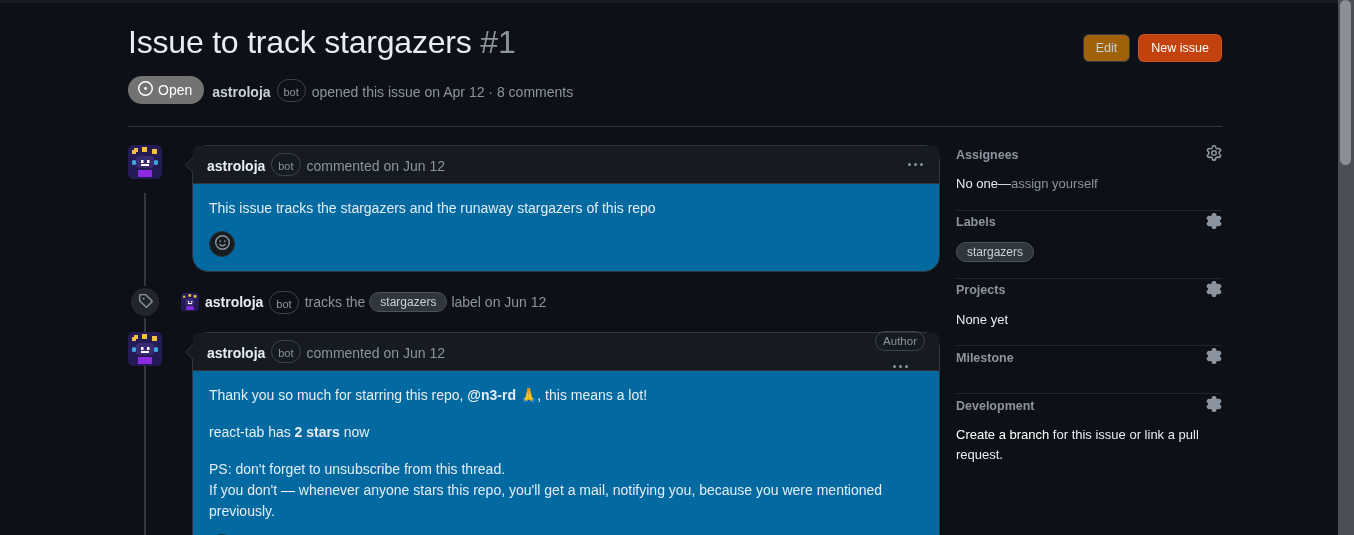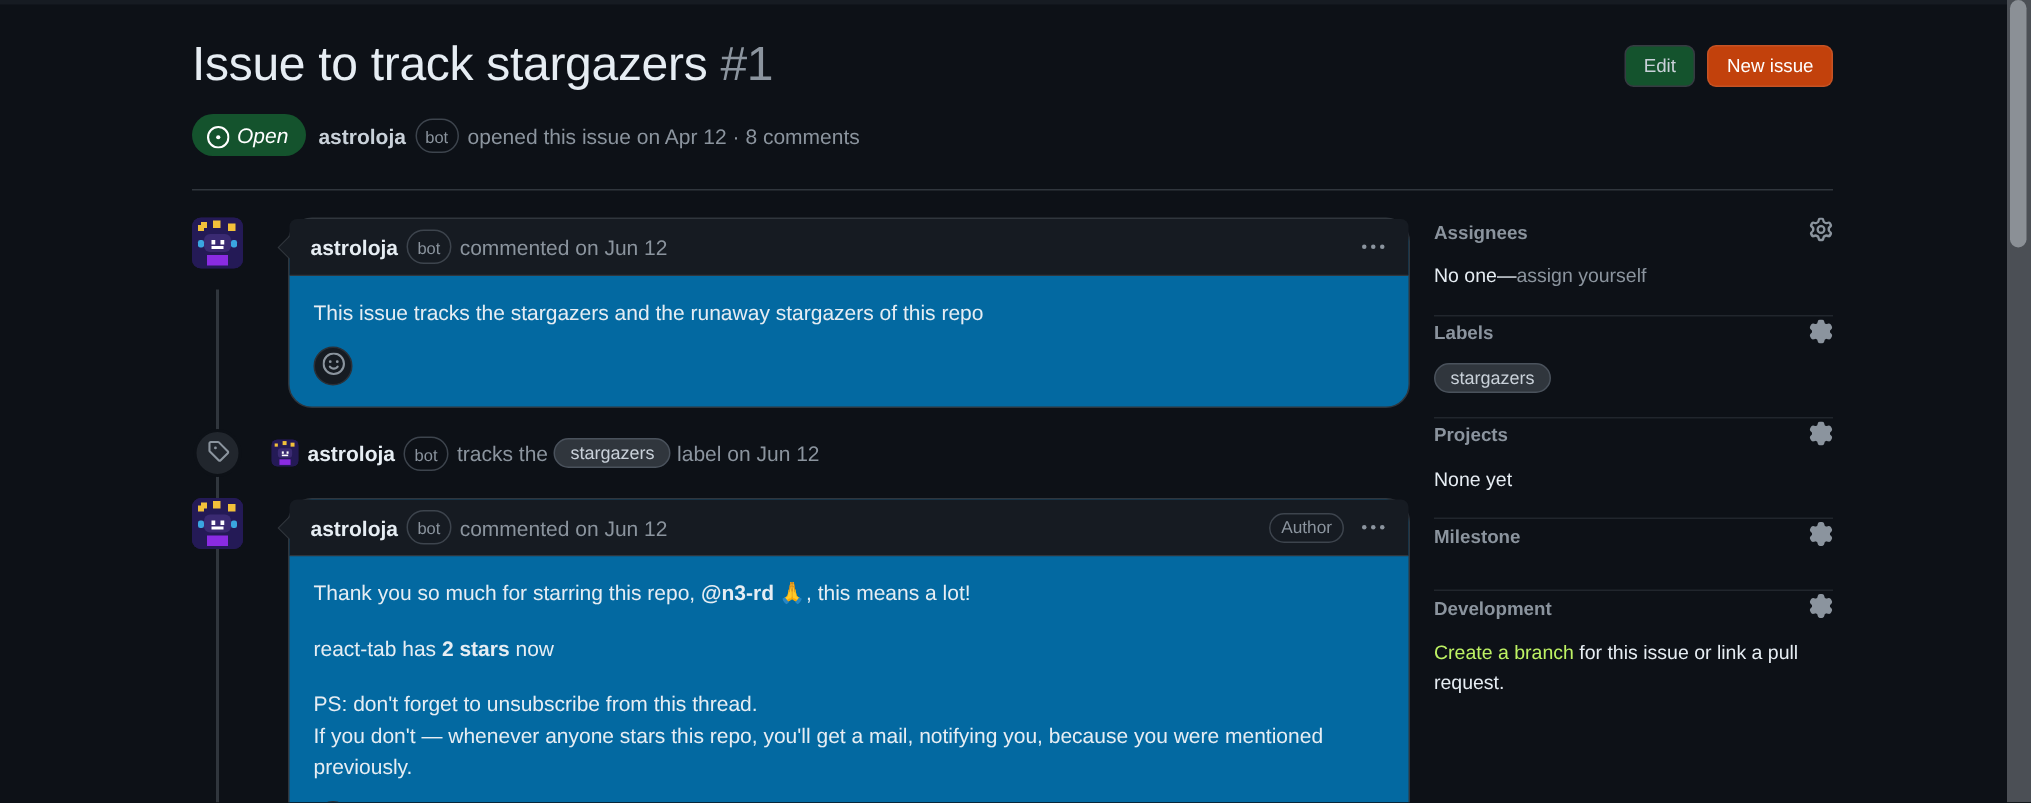--- a/index.html
+++ b/index.html
@@ -42,21 +42,21 @@
   
   .container {
     position: absolute;
     left: 128px; top: 0;
     width: 1094px;
   }
 
   
   .issue-title-row {
     display: flex;
-    align-items: flex-start;
+    align-items: flex-end;
     justify-content: space-between;
     padding-top: 22px;
   }
   .issue-title {
     font-size: 32px;
     font-weight: 400;
     line-height: 1.25;
     color: #e6edf3;
     margin: 0;
     letter-spacing: -0.2px;
@@ -68,48 +68,47 @@
     font-family: "Liberation Sans", sans-serif;
     font-size: 12.5px;
     font-weight: 500;
     line-height: 20px;
     padding: 3px 12px;
     border-radius: 6px;
     cursor: pointer;
     white-space: nowrap;
   }
   .btn-default {
-    background: #14532d;
+    background: #a16207;
     border: 1px solid #363b42;
     color: #c9d1d9;
   }
   .btn-primary {
     background: #c2410c;
     border: 1px solid rgba(240,246,252,0.1);
     color: #ffffff;
   }
 
   .state-row {
     display: flex;
     align-items: center;
     gap: 8px;
     margin-top: 14px;
   }
   .state-badge {
     display: inline-flex;
-    align-items: flex-end;
+    align-items: flex-start;
     gap: 5px;
-    background: #14532d;
+    background: #737373;
     color: #fff;
     border-radius: 2em;
     padding: 5px 12px 5px 10px;
     font-size: 14px;
     font-weight: 500;
     line-height: 18px;
-    font-style: italic;
   }
   .state-badge svg { display: block; }
   .meta-line { color: #8b949e; font-size: 14px; line-height: 20px; }
   .meta-line .author { color: #c9d1d9; font-weight: 600; }
   .bot-badge {
     display: inline-block;
     border: 1px solid #3d444d;
     border-radius: 2em;
     color: #8b949e;
     font-size: 11px;
@@ -184,21 +183,21 @@
     align-items: center;
     justify-content: space-between;
     background: #161b22;
     border-bottom: 1px solid #30363d;
     border-radius: 5px 5px 0 0;
     padding: 9px 14px;
     height: 38px;
   }
   .comment-header-left { color: #8b949e; font-size: 14px; }
   .comment-header-left .author { color: #e6edf3; font-weight: 600; }
-  .comment-header-right { display: flex; align-items: center; gap: 10px; }
+  .comment-header-right { display: flex; align-items: center; gap: 10px; flex-direction: column; }
   .author-pill {
     border: 1px solid #3d444d;
     border-radius: 2em;
     color: #8b949e;
     font-size: 11.5px;
     line-height: 16px;
     padding: 1px 7px;
   }
   .kebab {
     display: flex; gap: 3px; align-items: center;
@@ -279,21 +278,21 @@
   .sidebar-col { padding-left: 16px; }
   .sb-section { padding: 0 0 16px; }
   .sb-section + .sb-section { border-top: 1px solid #21262d; padding-top: 2px; }
   .sb-head {
     display: flex; align-items: center; justify-content: space-between;
     margin-bottom: 10px;
   }
   .sb-title { color: #8b949e; font-size: 12.5px; font-weight: 600; }
   .sb-body { font-size: 13px; color: #e6edf3; line-height: 1.5; }
   .sb-muted-link { color: #8b949e; cursor: pointer; }
-  .sb-blue-link { color: #bef264; cursor: pointer; text-align: right; }
+  .sb-blue-link { color: #ffffff; cursor: pointer; text-align: right; }
   .gear { cursor: pointer; display: block; }
 </style>
 </head>
 <body>
 
 <div class="page">
 
   <div class="topstrip"></div>
 
   <div class="container">

